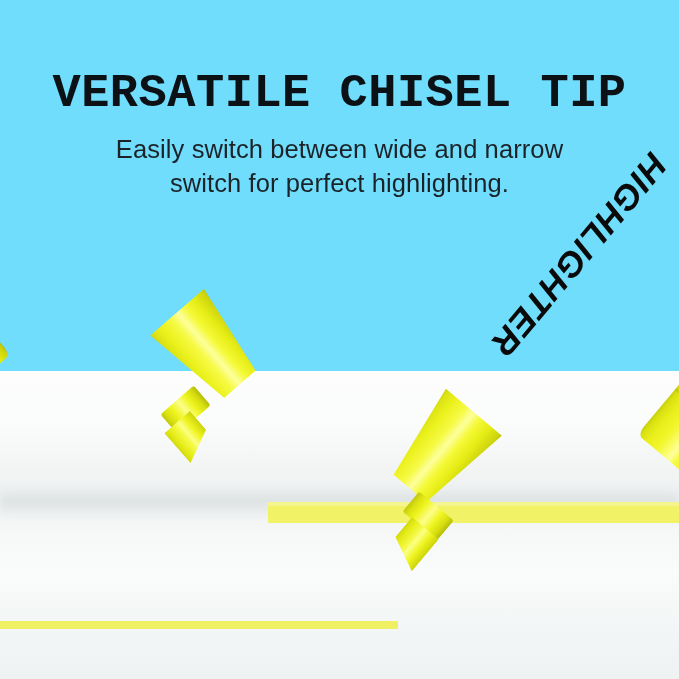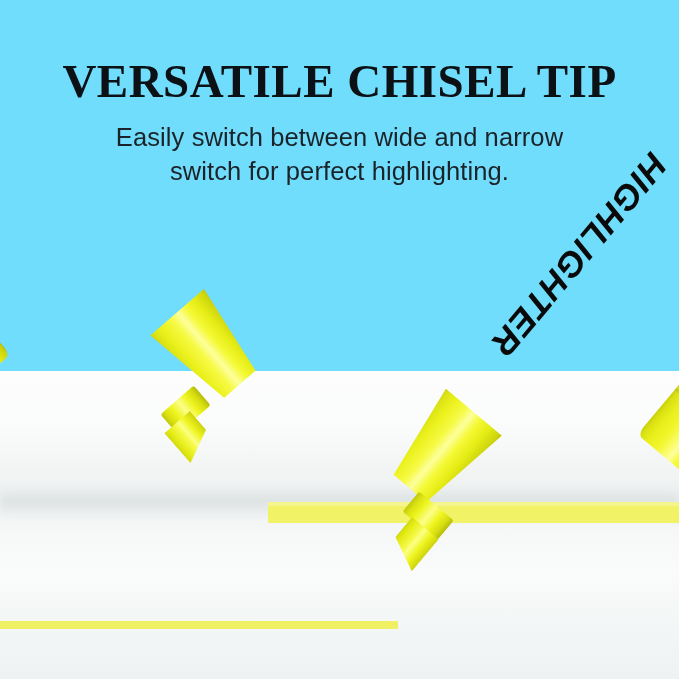--- a/index.html
+++ b/index.html
@@ -53,22 +53,22 @@
   
   .copy {
     position: absolute;
     left: 0;
     top: 58px;
     width: 679px;
     text-align: center;
     z-index: 40;
   }
   .headline {
-    margin: 0;
-    font-family: Liberation Serif, serif;
+    margin: 12px;
+    font-family: Liberation Mono, monospace;
     font-size: 47px;
     font-weight: bold;
     letter-spacing: 0.5px;
     color: #0c1116;
     line-height: 1.0;
     white-space: nowrap;
   }
   .subcopy {
     margin: 16px 0 0 0;
     font-family: "Liberation Sans", sans-serif;

